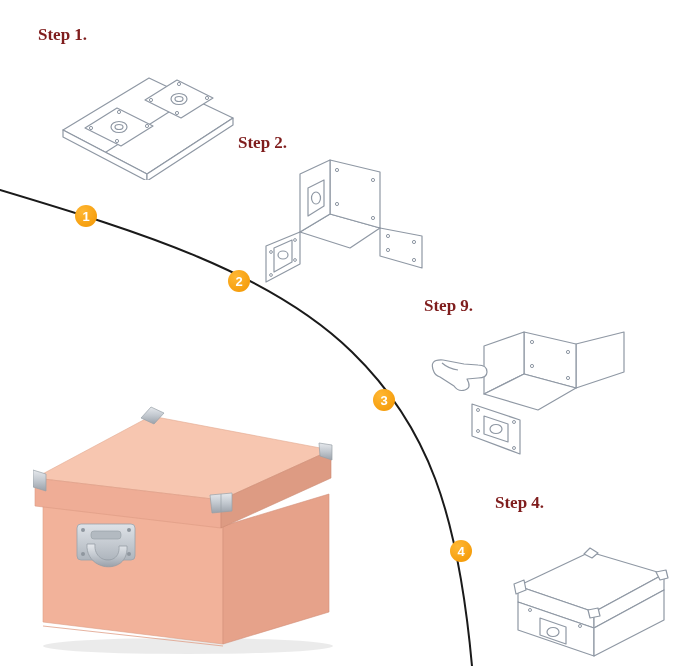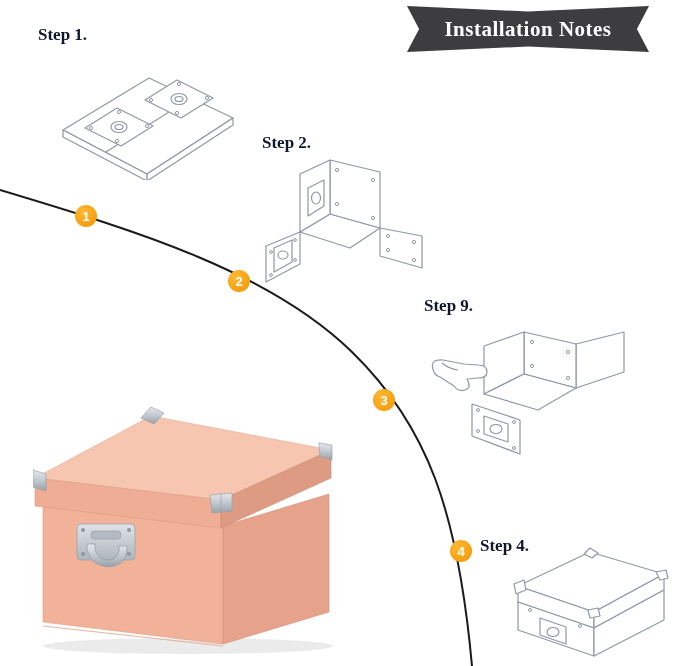--- a/index.html
+++ b/index.html
@@ -9,21 +9,21 @@
 
   
   #banner{position:absolute;left:407px;top:6px;width:242px;height:46px;
           background:#3d3d3f;
           clip-path:polygon(0% 0%,50% 12%,100% 0%,95% 50%,100% 100%,50% 88%,0% 100%,5% 50%);
           display:flex;align-items:center;justify-content:center;
           filter:drop-shadow(0 1px 1px rgba(0,0,0,.35));}
   #banner span{color:#ffffff;font-weight:bold;font-size:21px;letter-spacing:.5px;
                font-family:"Liberation Serif",serif;}
 
-  .step-label{position:absolute;font-weight:bold;font-size:17px;color:#0f172a;}
+  .step-label{position:absolute;font-weight:bold;font-size:17px;color:#7f1d1d;}
 
   
   .marker{position:absolute;width:22px;height:22px;border-radius:50%;
           background:radial-gradient(circle at 35% 30%, #ffb733, #f29500);
           color:#fff;display:flex;align-items:center;justify-content:center;
           font:bold 13px "Liberation Sans",sans-serif;
           transform:translate(-50%,-50%);}
 
   
   .sketch{position:absolute;}
@@ -36,28 +36,25 @@
 </style>
 </head>
 <body>
 
 <div id="page">
 
   <svg class="abs" style="left:0;top:0;" width="679" height="666" viewBox="0 0 679 666">
     <path d="M 0 190 C 140 232, 270 272, 352 352 C 428 426, 458 512, 472 666" fill="none" stroke="#1a1a1a" stroke-width="2" stroke-linecap="round"></path>
   </svg>
 
-  <div id="banner">
-    <span>Installation Notes</span>
-  </div>
 
   <div class="step-label" style="left:38px;top:25px;">Step 1.</div>
-  <div class="step-label" style="left:262px;top:133px;font-family:Liberation Serif, serif;">Step 2.</div>
+  <div class="step-label" style="left:238px;top:133px;font-family:Liberation Serif, serif;">Step 2.</div>
   <div class="step-label" style="left:424px;top:296px;">Step 9.</div>
-  <div class="step-label" style="left:480px;top:493px;margin-top:43px;">Step 4.</div>
+  <div class="step-label" style="left:495px;top:493px;">Step 4.</div>
 
   <div class="marker" style="left:86px;top:216px;">1</div>
   <div class="marker" style="left:239px;top:281px;">2</div>
   <div class="marker" style="left:384px;top:400px;">3</div>
   <div class="marker" style="left:461px;top:551px;">4</div>
 
   <div class="sketch" style="left:55px;top:40px;">
     <svg width="185" height="140" viewBox="0 0 185 140">
       <polygon points="8,90 92,134 178,78 94,38"></polygon>
       <polygon points="8,90 8,97 92,141 92,134"></polygon>

